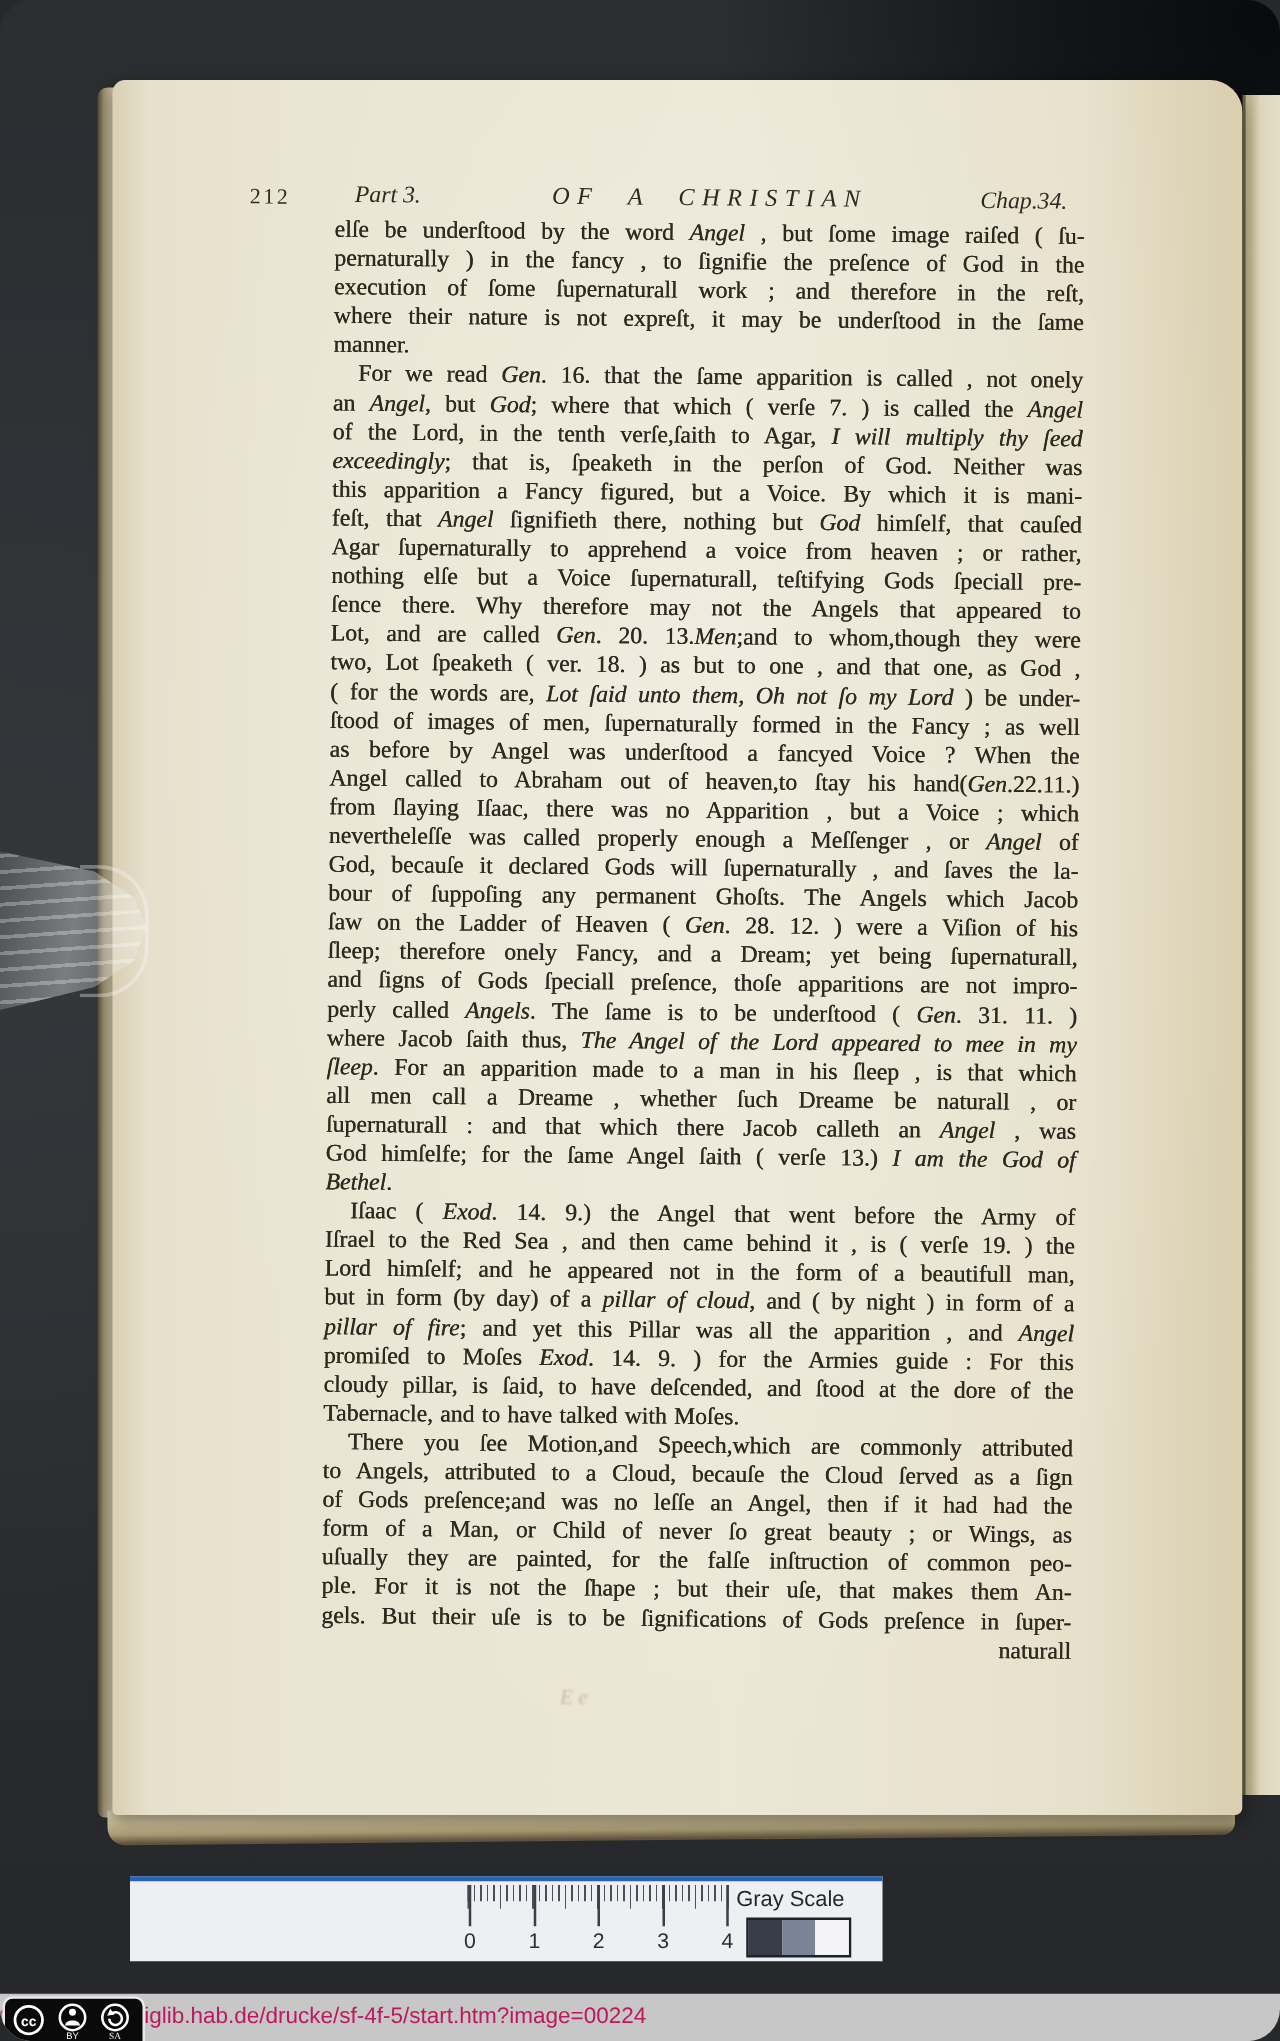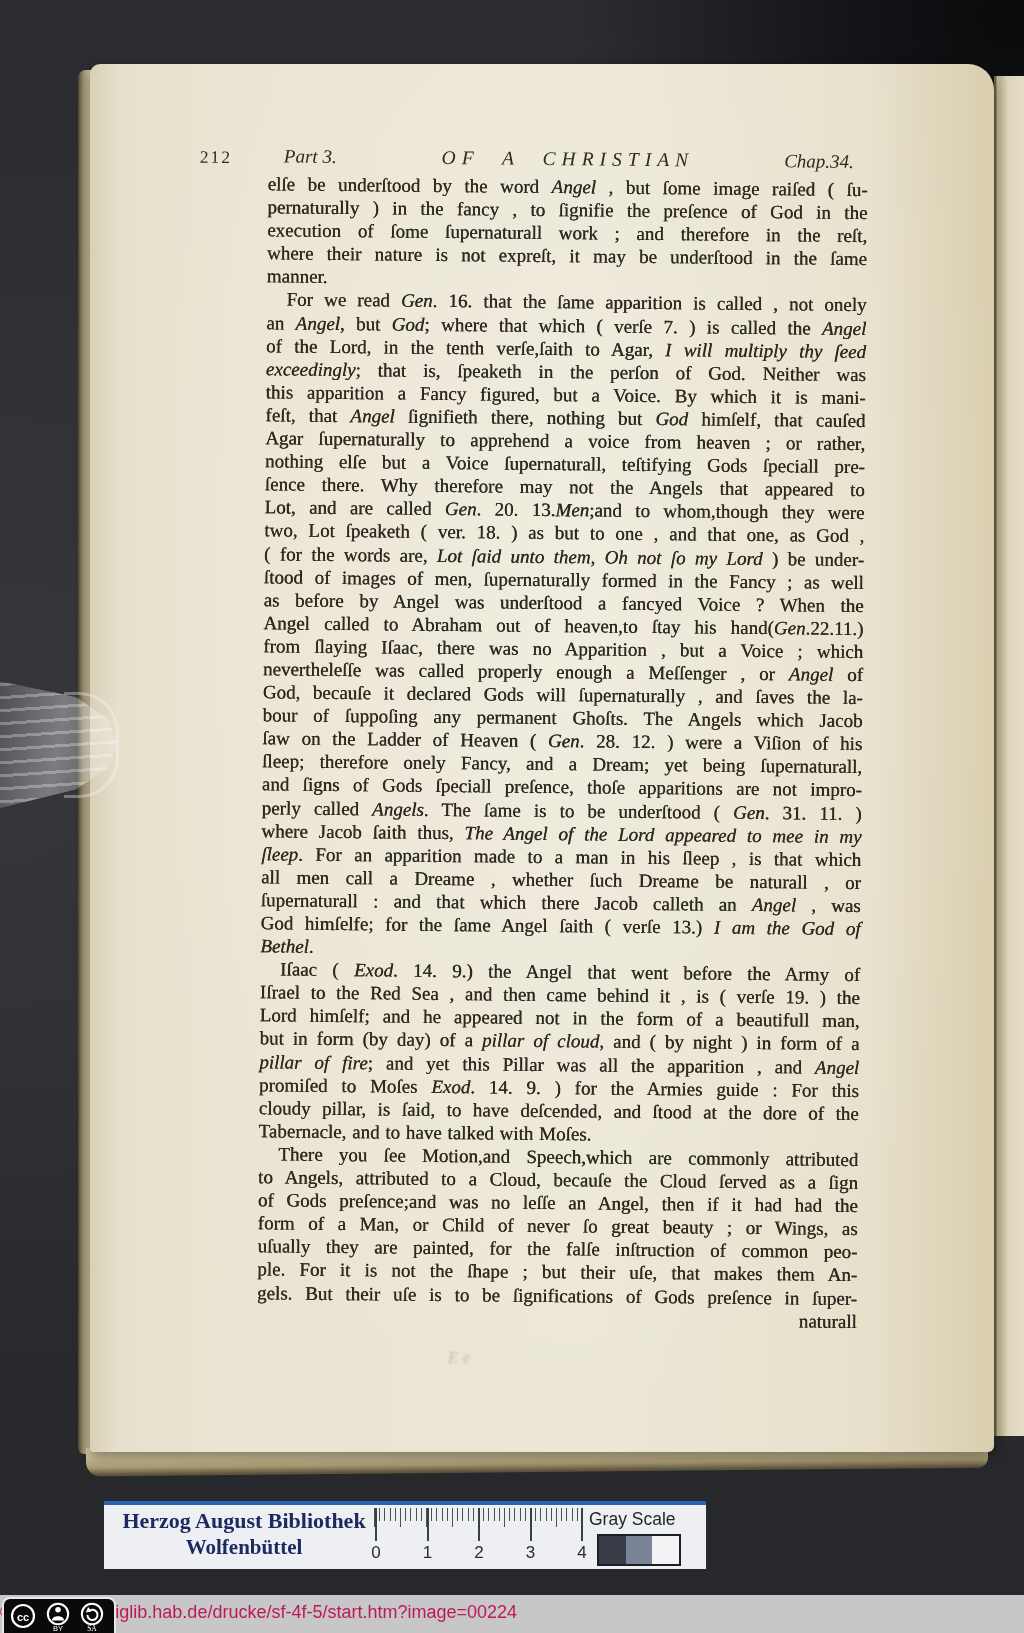--- a/index.html
+++ b/index.html
@@ -1,21 +1,21 @@
 <!DOCTYPE html>
 <html><head>
 <meta charset="utf-8">
 <style>
   html,body{margin:0;padding:0;background:#26282b;}
   .scene{position:relative;width:1024px;height:1633px;overflow:hidden;
     font-family:"Liberation Serif","DejaVu Serif",serif;
     background:
       radial-gradient(circle at 99% 1%, #090a0b 0, #141519 9%, rgba(20,21,24,0) 23%),
       radial-gradient(circle at 0% 45%, #34363a 0, rgba(52,54,58,0) 40%),
-      linear-gradient(180deg,#2b2d31 0,#303237 45%,#26282b 92%);}
+      linear-gradient(180deg,#2b2d31 0,#303237 45%,#26282b 92%); border-radius: 26px;}
   
   .facing-page{position:absolute;left:994px;top:76px;width:30px;height:1360px;
     background:linear-gradient(90deg,#6f6748 0 2px,#c3b996 3px 7px,#ddd5ba 14px,#e5dec7 100%);}
   .edge-left{position:absolute;left:78px;top:70px;width:20px;height:1384px;border-radius:8px 0 0 6px;
     background:linear-gradient(90deg,#4d4534 0,#9c9070 25%,#cdc3a3 55%,#ddd4b8 80%,#e4ddc6 100%);}
   .edge-bottom{position:absolute;left:86px;top:1444px;width:902px;height:28px;border-radius:0 0 10px 14px;
     transform:rotate(-0.55deg);
     background:linear-gradient(180deg,#dcd2ae 0,#ccbf99 35%,#ab9c74 70%,#5f543d 95%);}
   .page{position:absolute;left:90px;top:64px;width:904px;height:1388px;
     border-radius:10px 26px 6px 4px;
@@ -147,24 +147,20 @@
           <div class="tl ar"><span>naturall</span></div>
         </div>
     </div>
     <div class="ghost" style="left:358px;top:1284px;">E e</div>
   </div>
 
   <div class="clamp"></div>
   <div class="clamp-tip"></div>
 
   <div class="ruler-card">
-    <div class="inst">
-      <div class="l1">Herzog August Bibliothek</div>
-      <div class="l2">Wolfenbüttel</div>
-    </div>
     <div class="ruler" id="ruler">
       <div class="minor"></div>
       <div class="half"></div>
     <div class="major-tick" style="left: 1px;"></div>
         <div class="tick-label" style="left: 2px;">0</div>
         <div class="major-tick" style="left: 52.5px;"></div>
         <div class="tick-label" style="left: 53.5px;">1</div>
         <div class="major-tick" style="left: 104px;"></div>
         <div class="tick-label" style="left: 105px;">2</div>
         <div class="major-tick" style="left: 155.5px;"></div>

